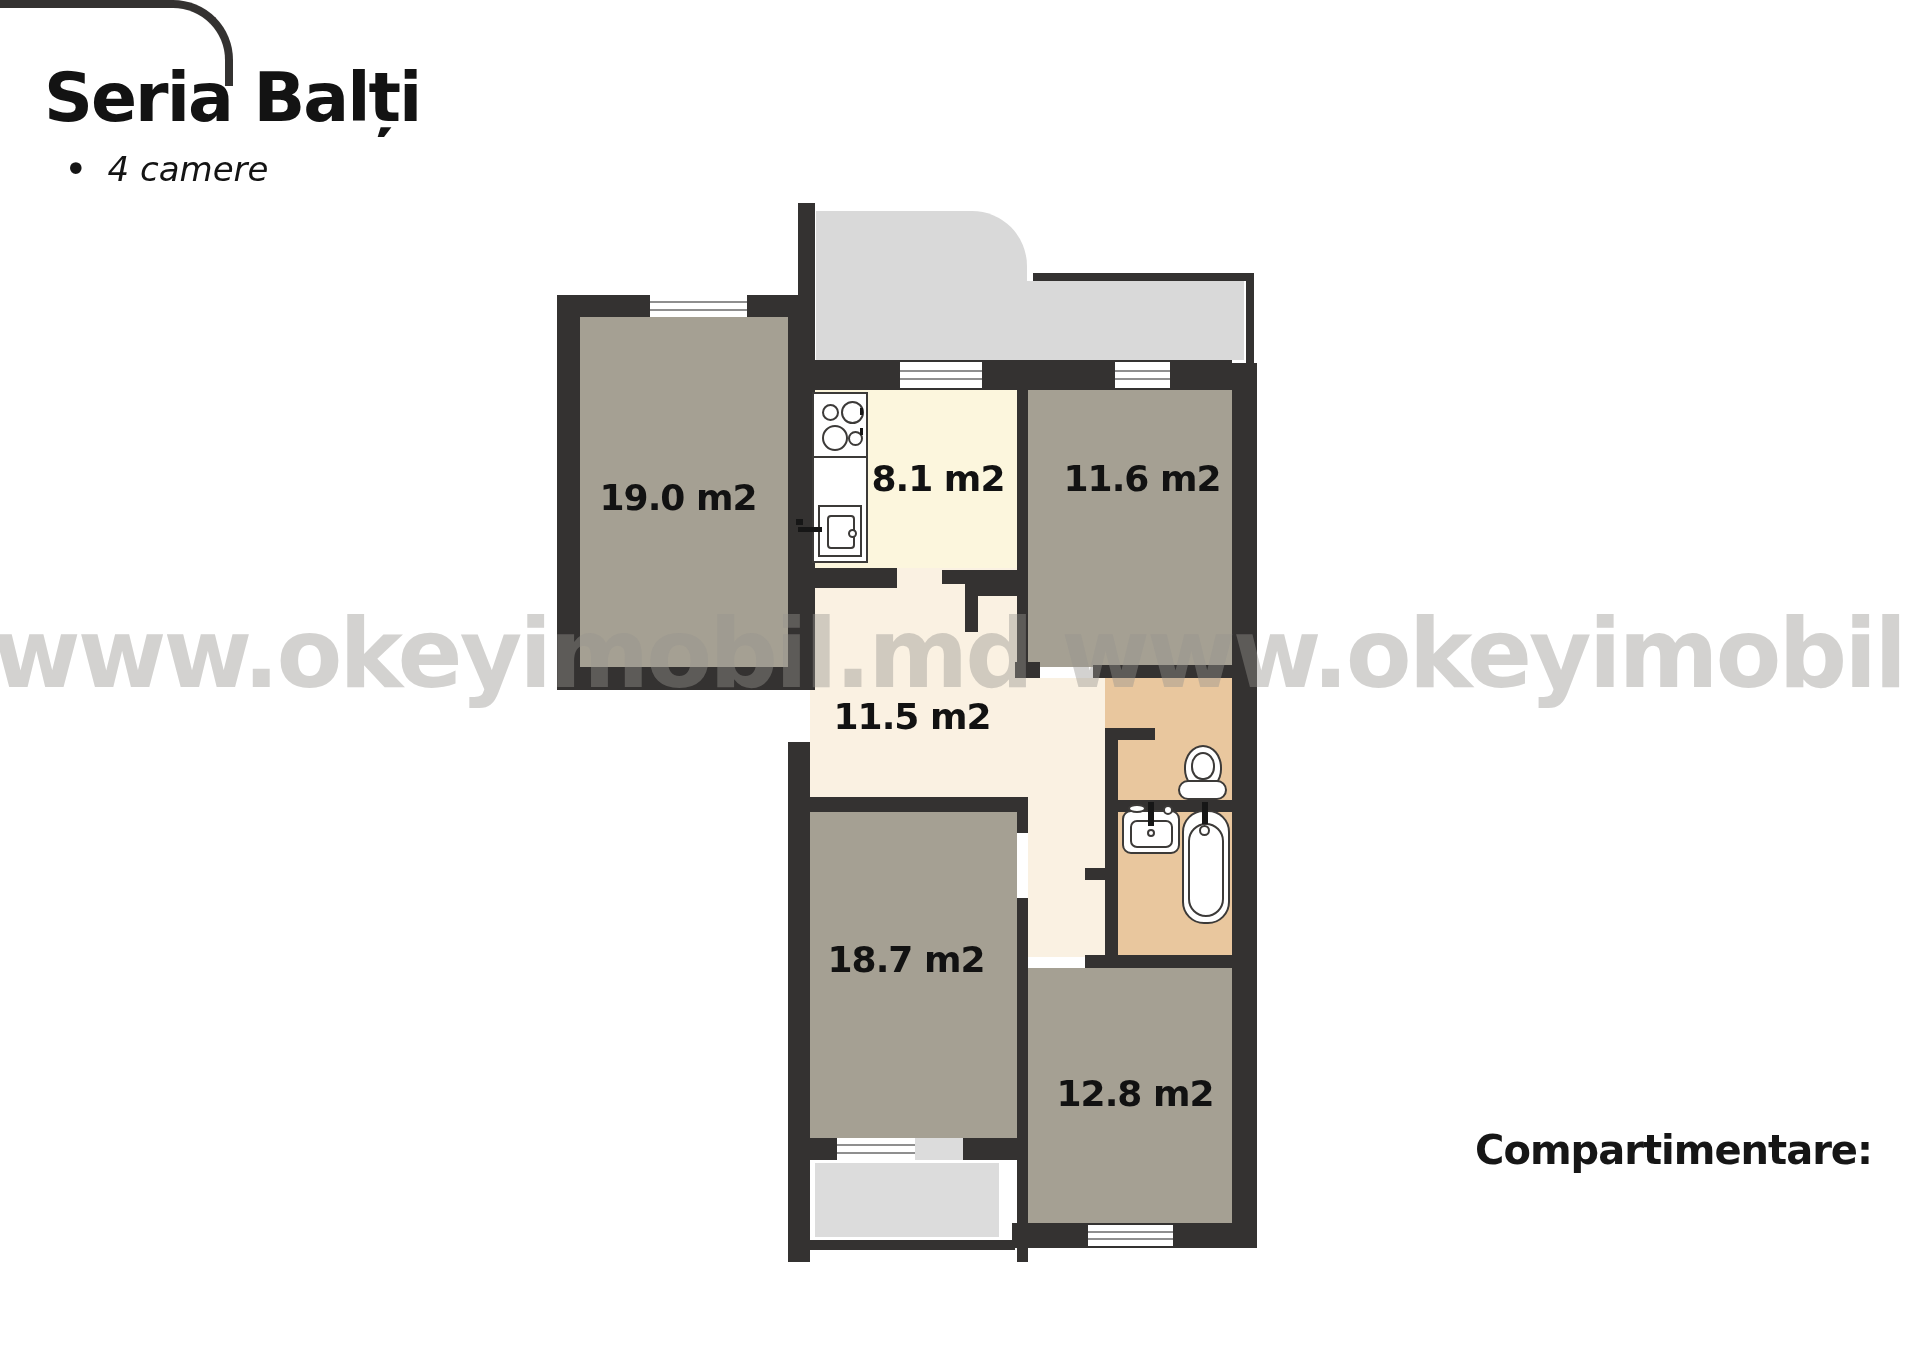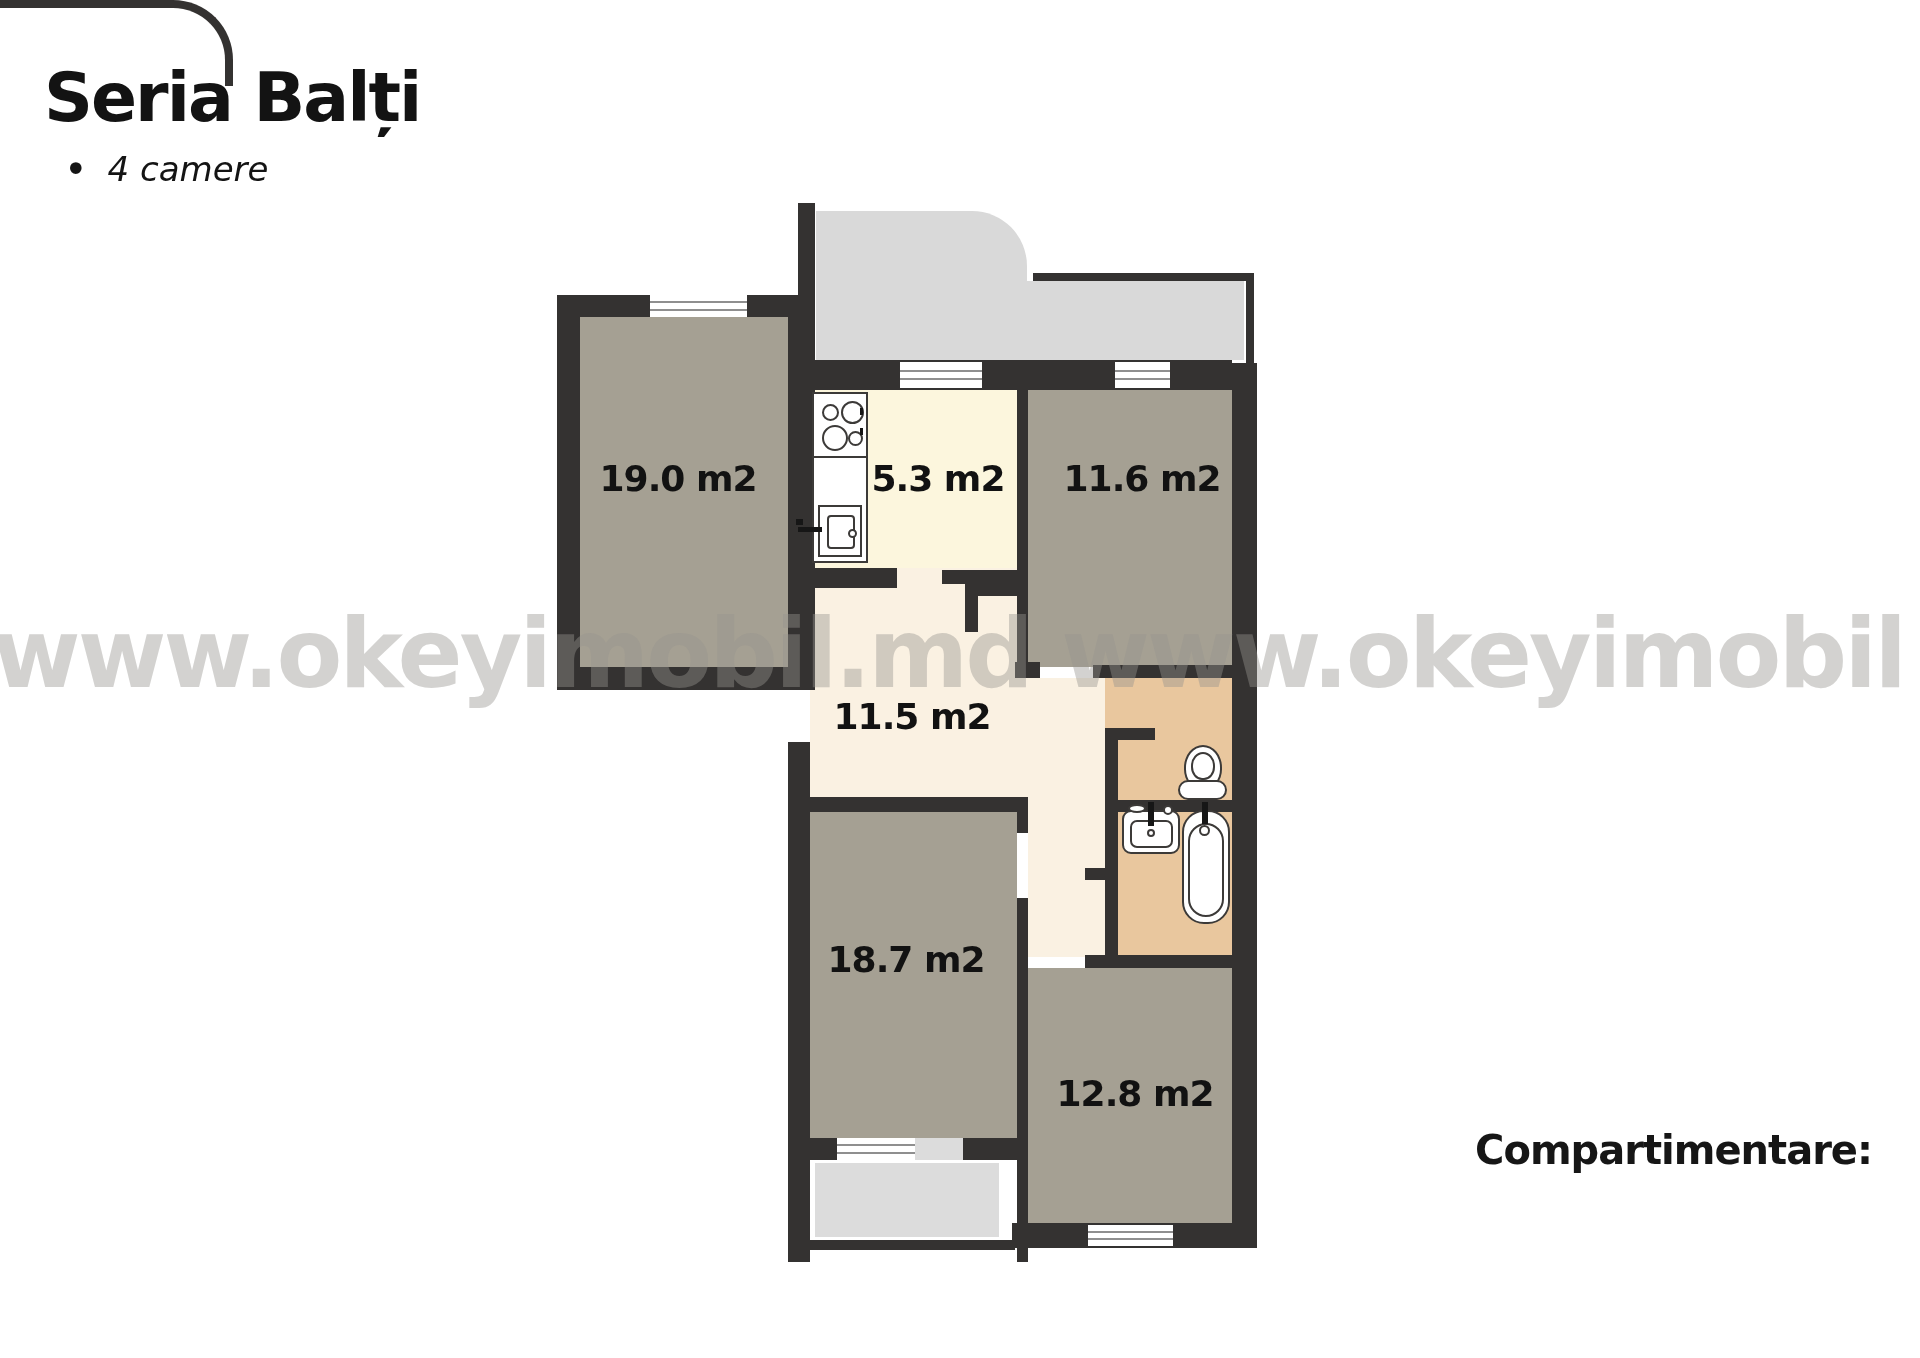--- a/index.html
+++ b/index.html
@@ -140,22 +140,22 @@
     </div>
     <span class="fx" style="left:1128px;top:804px;width:18px;height:9px;border-radius:50%;z-index:4;"></span>
     <span class="fx c" style="left:1163px;top:805px;width:10px;height:10px;border-radius:50%;z-index:4;"></span>
     <span class="fx bar" style="left:1148px;top:802px;width:6px;height:24px;background:#161616;border:none;z-index:4;"></span>
     <div class="fx" style="left:1182px;top:810px;width:48px;height:114px;border-radius:22px;">
       <span style="position:absolute;left:4px;top:11px;width:36px;height:94px;border:2px solid #3c3a38;border-radius:18px;box-sizing:border-box;display:block;"></span>
       <span class="c" style="left:15px;top:13px;width:11px;height:11px;"></span>
     </div>
     <span class="fx bar" style="left:1202px;top:802px;width:6px;height:22px;background:#161616;border:none;z-index:4;"></span>
 
-    <div class="arealabel" style="left:678px;top:478px;">19.0 m2</div>
-    <div class="arealabel" style="left:938px;top:478px;">5.3 m2</div>
+    <div class="arealabel" style="left:678px;top:497px;">19.0 m2</div>
+    <div class="arealabel" style="left:938px;top:478px;">8.1 m2</div>
     <div class="arealabel" style="left:1142px;top:478px;">11.6 m2</div>
     <div class="arealabel" style="left:912px;top:716px;">11.5 m2</div>
     <div class="arealabel" style="left:906px;top:959px;">18.7 m2</div>
     <div class="arealabel" style="left:1135px;top:1093px;">12.8 m2</div>
   </div>
 
   <div class="wm">www.okeyimobil.md www.okeyimobil.md</div>
 
   <div class="summary">
     <div class="h">Compartimentare:</div>

